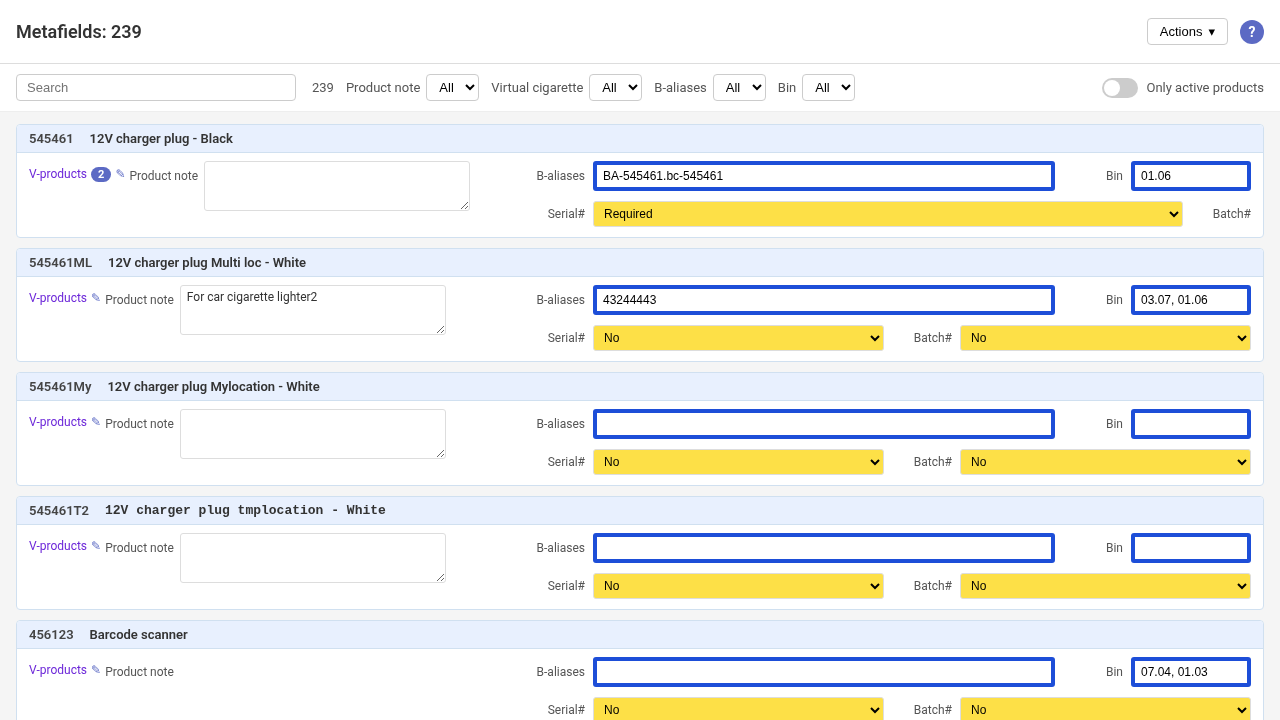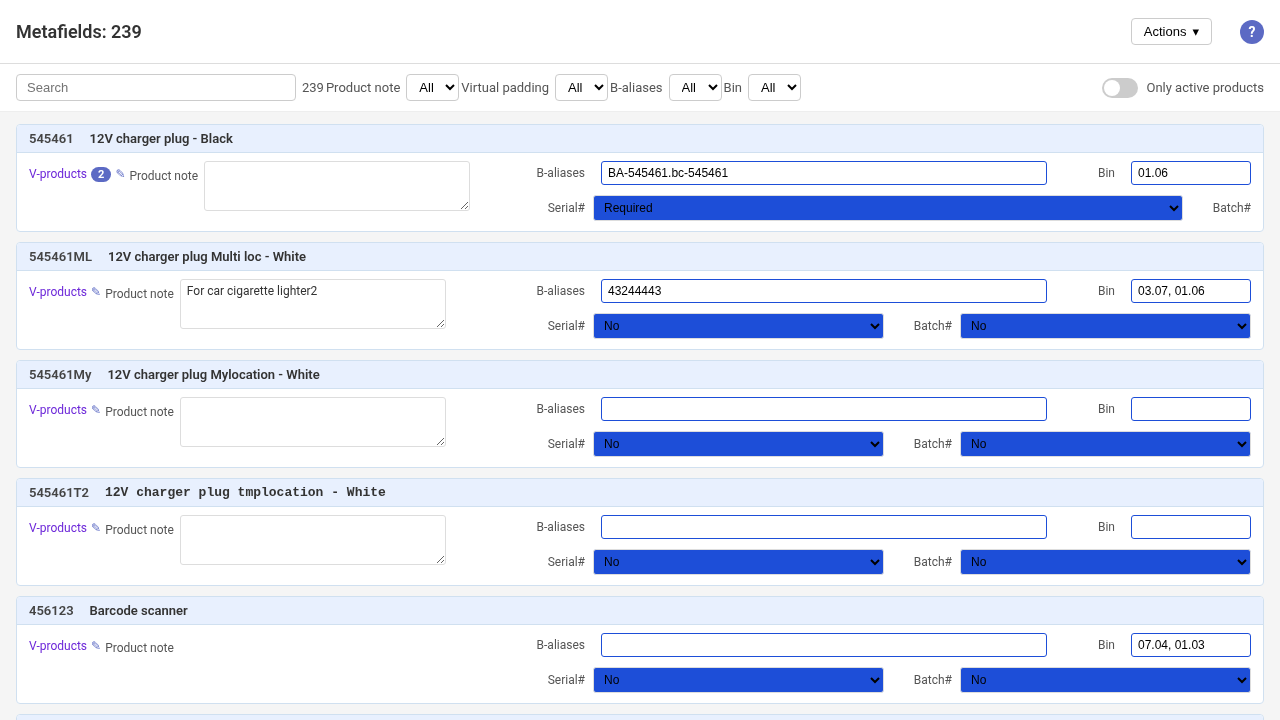--- a/index.html
+++ b/index.html
@@ -3,34 +3,34 @@
   <meta charset="utf-8">
   <style>
     * { box-sizing: border-box; margin: 0; padding: 0; }
     body { font-family: -apple-system, BlinkMacSystemFont, 'Segoe UI', Roboto, sans-serif; font-size: 13px; background: #f5f5f5; color: #333; }
 
     .top-bar {
       display: flex; align-items: center; justify-content: space-between;
       padding: 20px 16px; background: #fff; border-bottom: 1px solid #ddd; height: 64px;
     }
     .page-title { font-size: 18px; font-weight: 600; }
-    .top-right { display: flex; align-items: center; gap: 28px; }
+    .top-right { display: flex; align-items: center; gap: 12px; }
 
     .actions-btn {
       background: #fff; border: 1px solid #ccc; border-radius: 4px;
       padding: 5px 12px; cursor: pointer; font-size: 13px; display: flex; align-items: center; gap: 6px;
     }
 
     .help-icon {
       width: 24px; height: 24px; border-radius: 50%; background: #5c6ac4; color: #fff;
       display: flex; align-items: center; justify-content: center; font-weight: bold; font-size: 14px; cursor: pointer;
     }
 
     .filter-bar {
-      display: flex; align-items: center; gap: 2px;
+      display: flex; align-items: center; gap: 12px;
       padding: 10px 16px; background: #fff; border-bottom: 1px solid #eee;
       flex-wrap: wrap;
     }
     .search-input {
       border: 1px solid #ccc; border-radius: 4px; padding: 5px 10px;
       width: 280px; font-size: 13px;
     }
     .count-badge { font-size: 13px; color: #555; margin-left: 4px; }
 
     .filter-group { display: flex; align-items: center; gap: 6px; }
@@ -81,29 +81,29 @@
       font-size: 12px; resize: both; width: 266px; min-height: 50px;
       font-family: inherit; color: #333;
     }
 
     .right-fields { display: flex; flex-direction: column; gap: 6px; flex: 1; margin-left: 8px; }
 
     .field-row { display: flex; align-items: center; gap: 8px; }
     .field-label { font-size: 12px; color: #555; min-width: 60px; text-align: right; }
 
     .field-input {
-      border: 1px solid #1d4ed8; border-radius: 3px; padding: 4px 6px;
-      font-size: 12px; background: #fff; flex: 1; margin-left: 8px;
+      border: 4px solid #1d4ed8; border-radius: 3px; padding: 4px 6px;
+      font-size: 12px; background: #fff; flex: 1;
     }
     .field-input.bin { width: 120px; flex: none; }
     .field-input.aliases { flex: 1; }
 
     .field-select {
       border: 1px solid #ddd; border-radius: 3px; padding: 4px 6px;
-      font-size: 12px; background: #1d4ed8; flex: 1; cursor: pointer;
+      font-size: 12px; background: #fde047; flex: 1; cursor: pointer;
     }
 
     .row-top { display: flex; align-items: center; gap: 8px; }
     .row-bottom { display: flex; align-items: center; gap: 8px; margin-top: 4px; }
   </style>
 </head>
 <body>
 
 <div class="top-bar">
   <h1 class="page-title">Metafields: 239</h1>
@@ -121,21 +121,21 @@
   <span class="count-badge">239</span>
 
   <div class="filter-group">
     <span class="filter-label">Product note</span>
     <select class="filter-select">
       <option>All</option>
     </select>
   </div>
 
   <div class="filter-group">
-    <span class="filter-label">Virtual padding</span>
+    <span class="filter-label">Virtual cigarette</span>
     <select class="filter-select">
       <option>All</option>
     </select>
   </div>
 
   <div class="filter-group">
     <span class="filter-label">B-aliases</span>
     <select class="filter-select">
       <option>All</option>
     </select>

